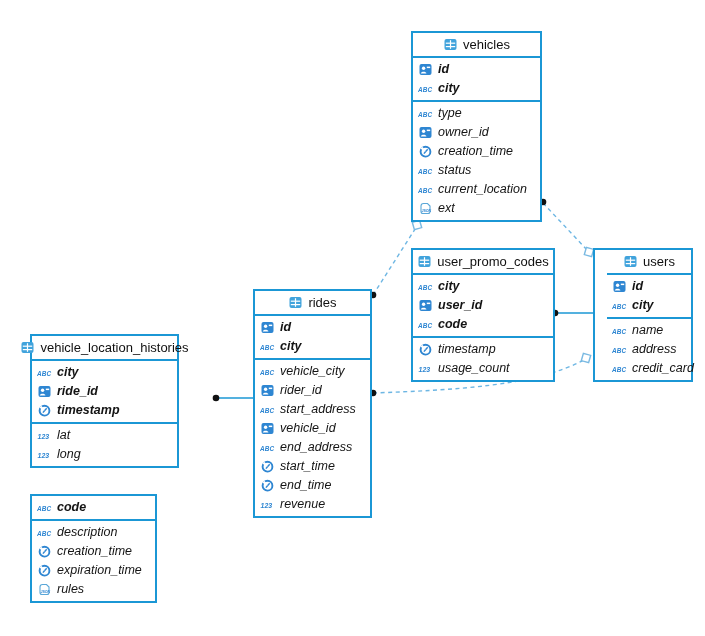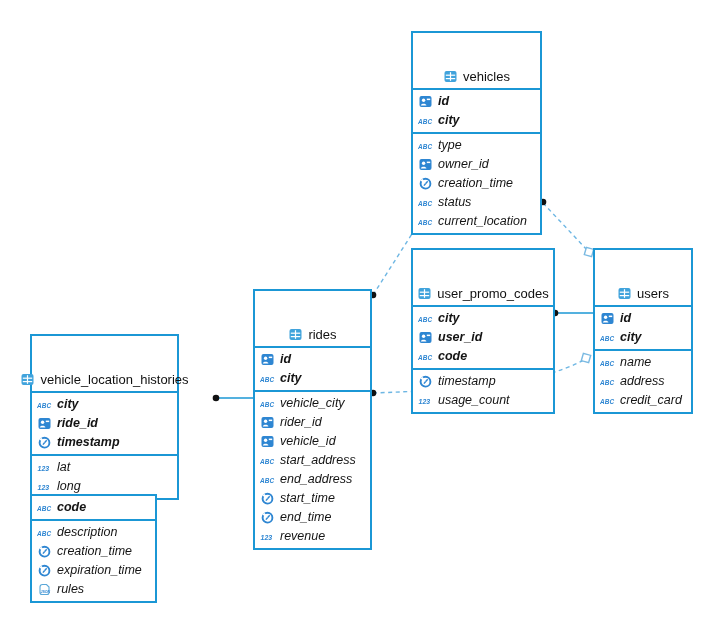--- a/index.html
+++ b/index.html
@@ -10,21 +10,21 @@
   }
   #canvas{position:absolute;inset:0;width:705px;height:636px;}
   svg.connectors{position:absolute;left:0;top:0;width:705px;height:636px;z-index:1;}
   .er-table{
     position:absolute;background:#ffffff;border:2px solid #1b97d5;
     box-sizing:border-box;z-index:2;color:#141414;font-size:12.5px;
   }
   .er-header{
     display:flex;align-items:center;justify-content:center;gap:5px;
     height:21px;padding:1px 4px;border-bottom:2px solid #1b97d5;
-    font-size:13px;color:#101010;white-space:nowrap;margin-top:32px;
+    font-size:13px;color:#101010;white-space:nowrap;
   }
   .er-section{padding:2px 0;}
   .er-section.pk{border-bottom:2px solid #1b97d5;}
   .er-row{
     display:flex;align-items:center;gap:5px;height:19px;padding:0 6px 0 5px;
     white-space:nowrap;
     font-style:italic;
   }
   .er-row.pk .lbl{font-weight:bold;}
   .icn{width:15px;height:13px;display:inline-flex;align-items:center;justify-content:center;flex:0 0 auto;}
@@ -112,20 +112,29 @@
           <span class="lbl">status</span>
         </div>
         <div class="er-row">
           <span class="icn">
             <svg width="15" height="13" viewBox="0 0 15 13">
               <text x="0" y="9.5" font-family="Liberation Sans,sans-serif" font-size="6.4" font-weight="bold" fill="#2e86d2" letter-spacing="0.1">ABC</text>
             </svg>
           </span>
           <span class="lbl">current_location</span>
         </div>
+        <div class="er-row">
+          <span class="icn">
+            <svg width="13" height="13" viewBox="0 0 13 13">
+              <path d="M2 4 Q2 1.5 4.5 1.5 L8.5 1.5 L11 4 L11 9.5 Q11 11.5 9 11.5 L4 11.5 Q2 11.5 2 9.5 Z" fill="#fff" stroke="#5aa7d8" stroke-width="1.1"></path>
+              <text x="2.4" y="10.4" font-family="Liberation Sans,sans-serif" font-size="3.6" font-weight="bold" fill="#2e86d2">JSON</text>
+            </svg>
+          </span>
+          <span class="lbl">ext</span>
+        </div>
       </div>
     </div>
     <div class="er-table" style="left: 411px; top: 248px; width: 144px;">
       <div class="er-header">
         <span class="icn">
           <svg width="13" height="13" viewBox="0 0 13 13">
             <rect x="0.5" y="1" width="12" height="11" rx="2" fill="#41a3dc"></rect>
             <rect x="1.8" y="4.6" width="9.4" height="1.2" fill="#fff"></rect>
             <rect x="5.9" y="2.2" width="1.2" height="8.6" fill="#fff"></rect>
             <rect x="1.8" y="8" width="9.4" height="1.2" fill="#fff"></rect>
@@ -177,21 +186,21 @@
         <div class="er-row">
           <span class="icn">
             <svg width="15" height="13" viewBox="0 0 15 13">
               <text x="0.5" y="9.5" font-family="Liberation Sans,sans-serif" font-size="7" font-weight="bold" fill="#2e86d2" letter-spacing="0">123</text>
             </svg>
           </span>
           <span class="lbl">usage_count</span>
         </div>
       </div>
     </div>
-    <div class="er-table" style="left: 593px; top: 248px; width: 100px;">
+    <div class="er-table" style="left: 593px; top: 248px; width: 100px; padding-left: 12px;">
       <div class="er-header">
         <span class="icn">
           <svg width="13" height="13" viewBox="0 0 13 13">
             <rect x="0.5" y="1" width="12" height="11" rx="2" fill="#41a3dc"></rect>
             <rect x="1.8" y="4.6" width="9.4" height="1.2" fill="#fff"></rect>
             <rect x="5.9" y="2.2" width="1.2" height="8.6" fill="#fff"></rect>
             <rect x="1.8" y="8" width="9.4" height="1.2" fill="#fff"></rect>
           </svg>
         </span>
         <span>users</span>
@@ -292,36 +301,36 @@
               <rect x="0.5" y="1" width="12" height="11" rx="2" fill="#2e86d2"></rect>
               <circle cx="4.6" cy="5.2" r="1.7" fill="#fff"></circle>
               <path d="M1.8 10.6 C1.8 8.2 7.4 8.2 7.4 10.6 Z" fill="#fff"></path>
               <rect x="7.8" y="3.6" width="3.4" height="1.5" fill="#fff"></rect>
             </svg>
           </span>
           <span class="lbl">rider_id</span>
         </div>
         <div class="er-row">
           <span class="icn">
+            <svg width="15" height="13" viewBox="0 0 15 13">
+              <text x="0" y="9.5" font-family="Liberation Sans,sans-serif" font-size="6.4" font-weight="bold" fill="#2e86d2" letter-spacing="0.1">ABC</text>
+            </svg>
+          </span>
+          <span class="lbl">start_address</span>
+        </div>
+        <div class="er-row">
+          <span class="icn">
             <svg width="13" height="13" viewBox="0 0 13 13">
               <rect x="0.5" y="1" width="12" height="11" rx="2" fill="#2e86d2"></rect>
               <circle cx="4.6" cy="5.2" r="1.7" fill="#fff"></circle>
               <path d="M1.8 10.6 C1.8 8.2 7.4 8.2 7.4 10.6 Z" fill="#fff"></path>
               <rect x="7.8" y="3.6" width="3.4" height="1.5" fill="#fff"></rect>
             </svg>
           </span>
           <span class="lbl">vehicle_id</span>
-        </div>
-        <div class="er-row">
-          <span class="icn">
-            <svg width="15" height="13" viewBox="0 0 15 13">
-              <text x="0" y="9.5" font-family="Liberation Sans,sans-serif" font-size="6.4" font-weight="bold" fill="#2e86d2" letter-spacing="0.1">ABC</text>
-            </svg>
-          </span>
-          <span class="lbl">start_address</span>
         </div>
         <div class="er-row">
           <span class="icn">
             <svg width="15" height="13" viewBox="0 0 15 13">
               <text x="0" y="9.5" font-family="Liberation Sans,sans-serif" font-size="6.4" font-weight="bold" fill="#2e86d2" letter-spacing="0.1">ABC</text>
             </svg>
           </span>
           <span class="lbl">end_address</span>
         </div>
         <div class="er-row">

